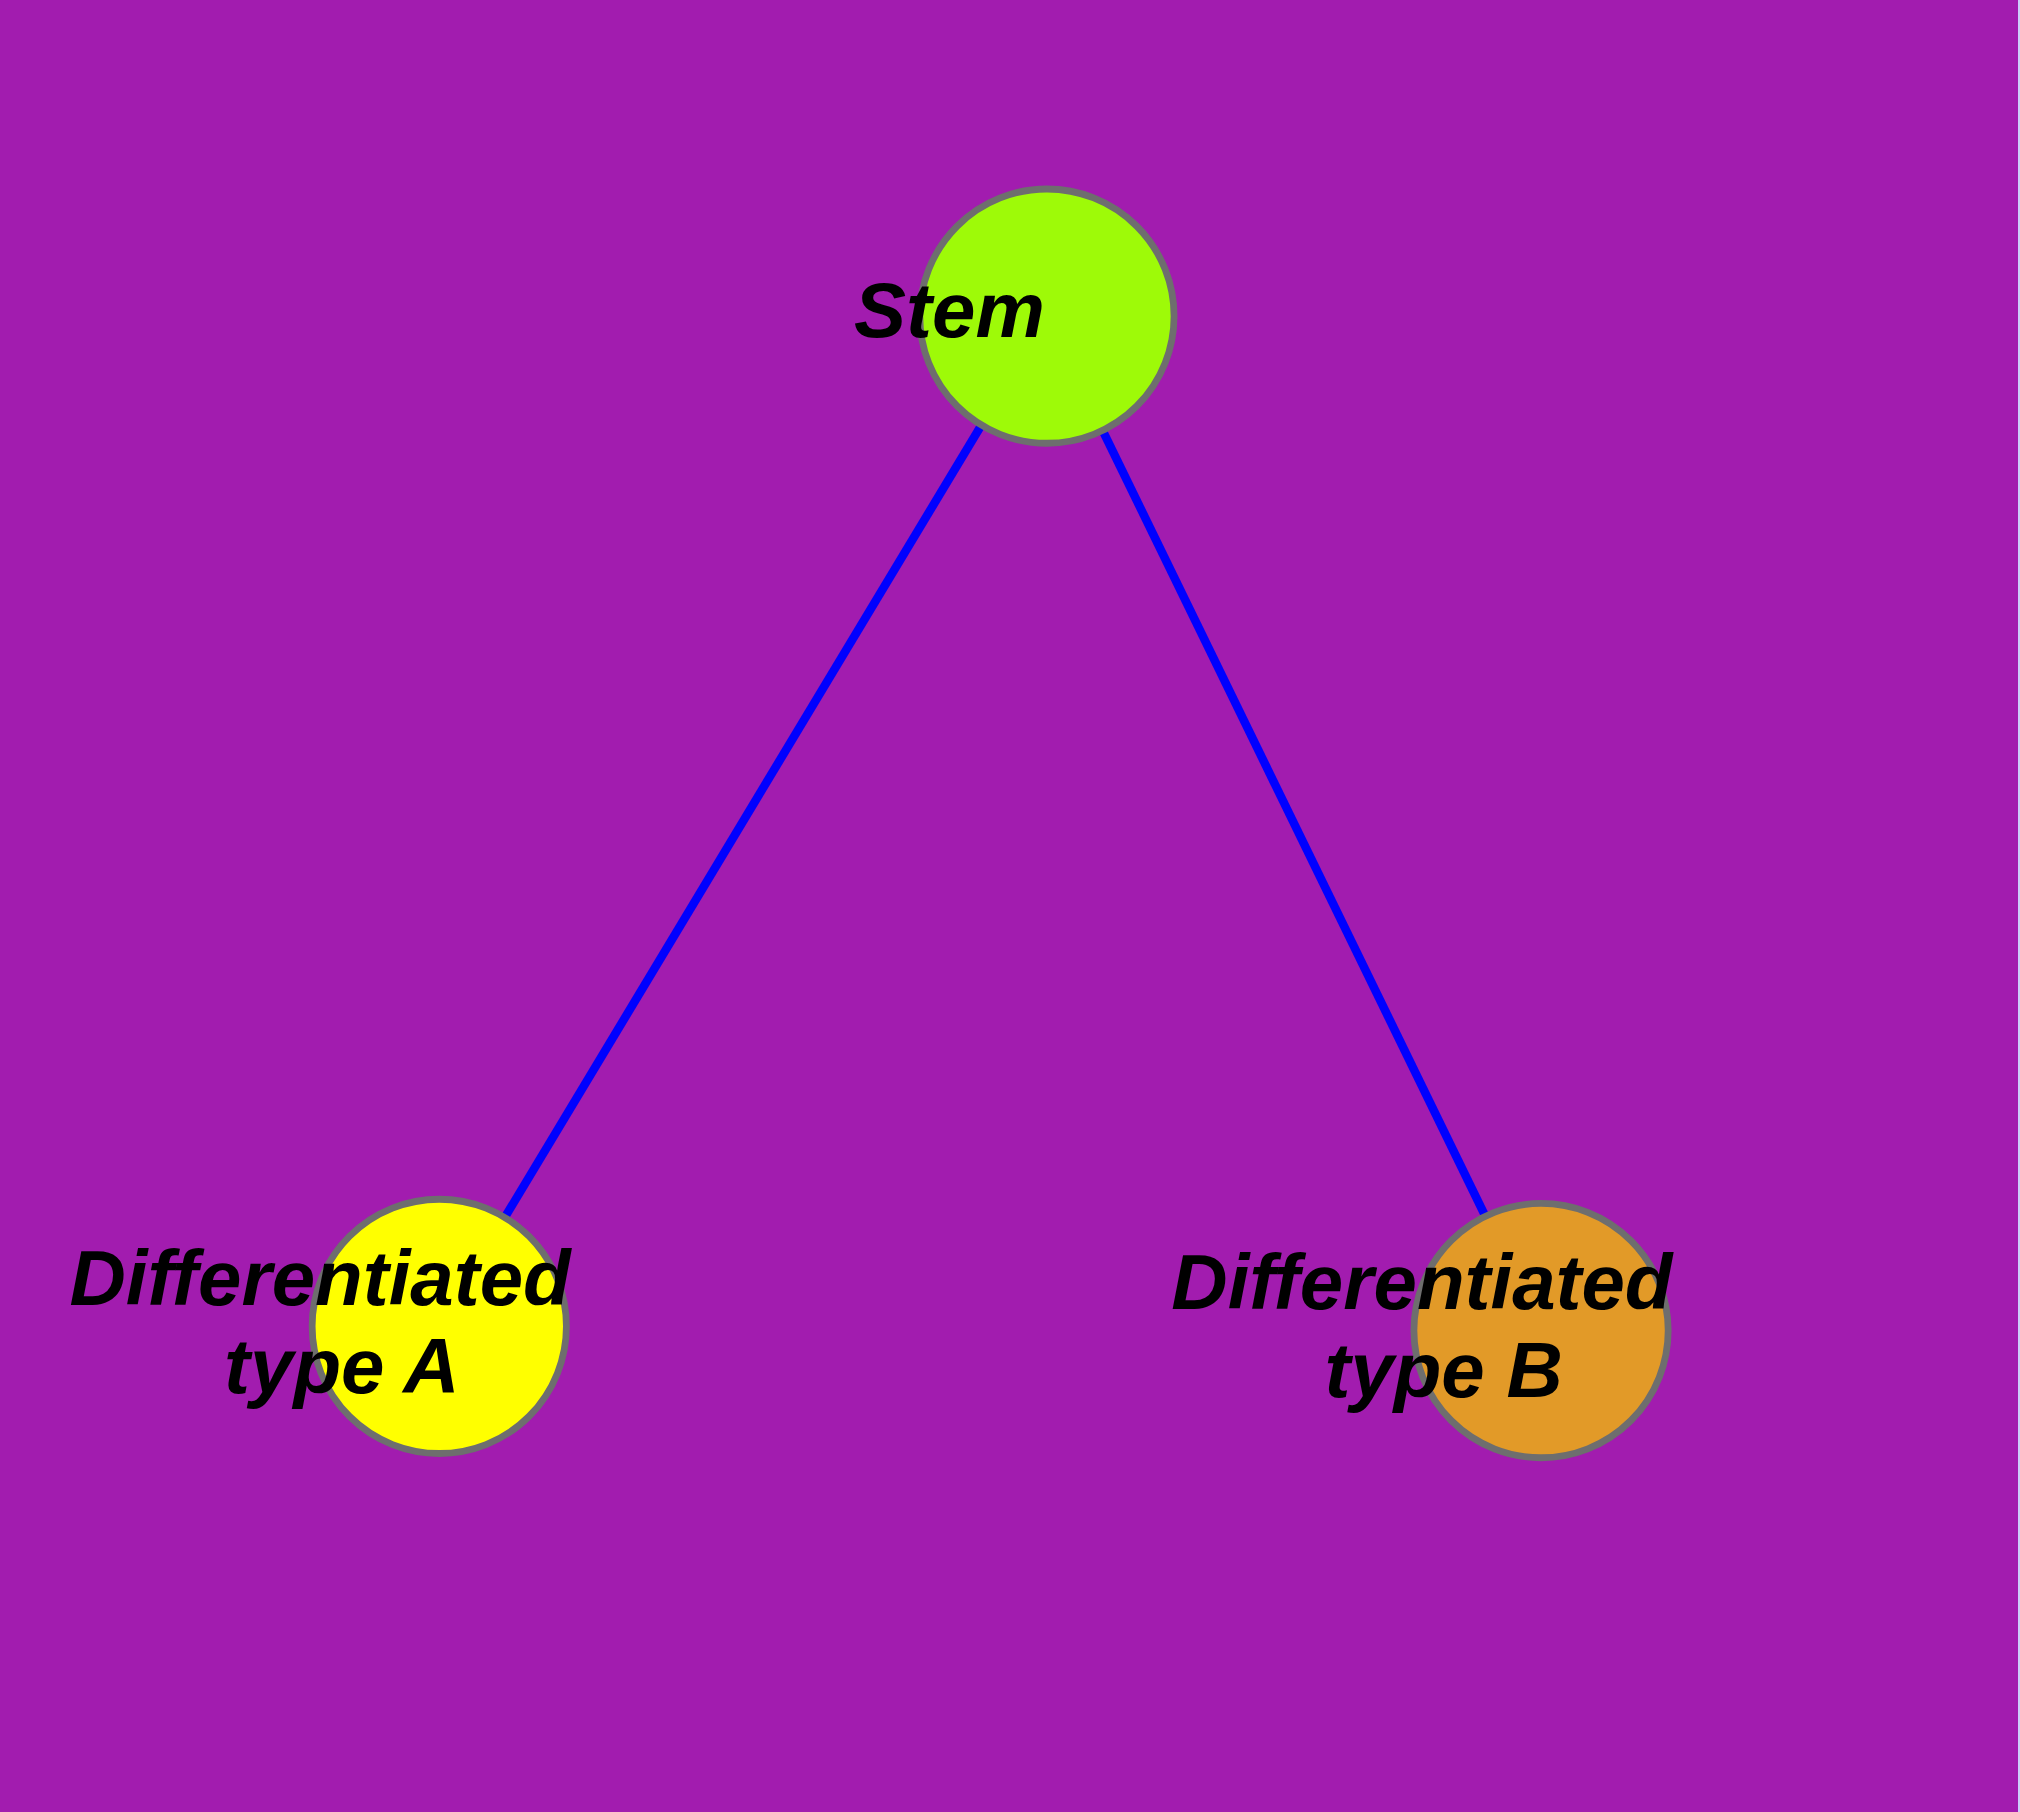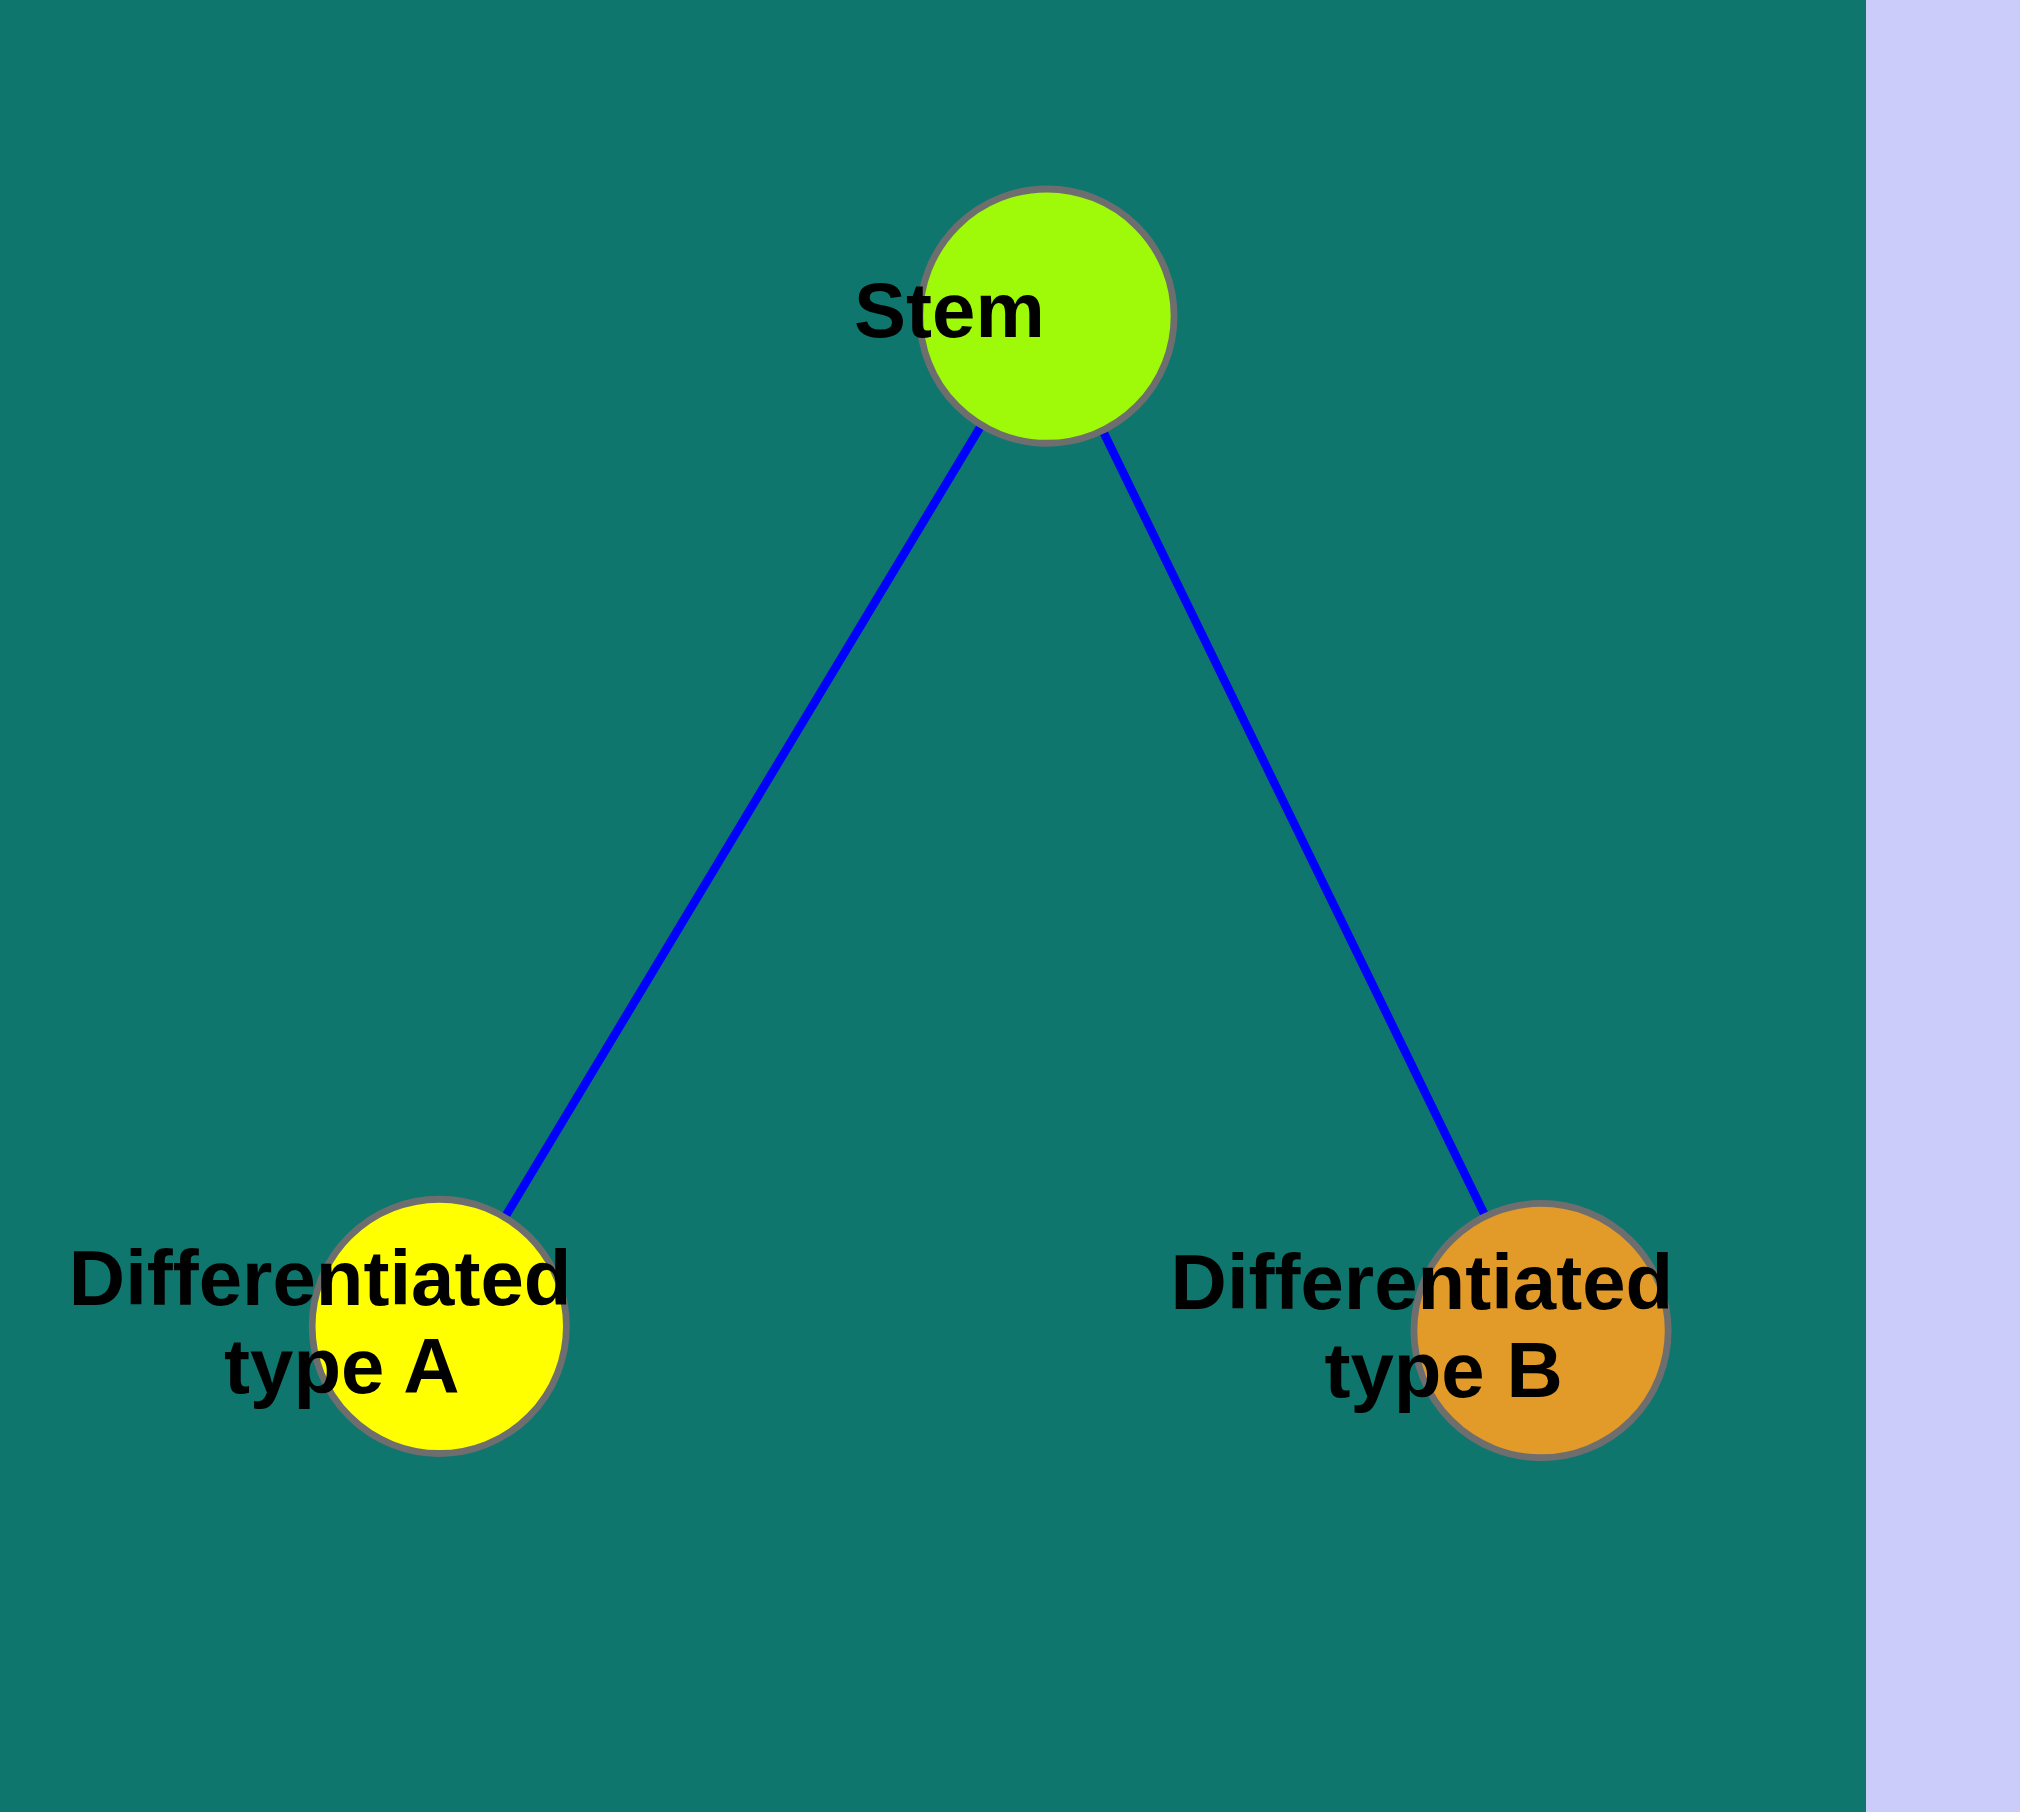--- a/index.html
+++ b/index.html
@@ -2,25 +2,26 @@
 <html style="font-size:13.6px"><head>
 <meta charset="utf-8">
 <style>
   html, body {
     margin: 0;
     padding: 0;
     background: #ccccfa;
   }
   #canvas {
     position: relative;
-    width: 1866px;
+    width: 2018px;
     height: 1812px;
-    background: #0f766e;
+    background: #a21caf;
     overflow: hidden;
     font-family: "Liberation Sans", sans-serif;
+    font-style: italic;
   }
   #graph-svg {
     position: absolute;
     top: 0;
     left: 0;
     width: 2021px;
     height: 1812px;
     display: block;
   }
   .edge-line {

